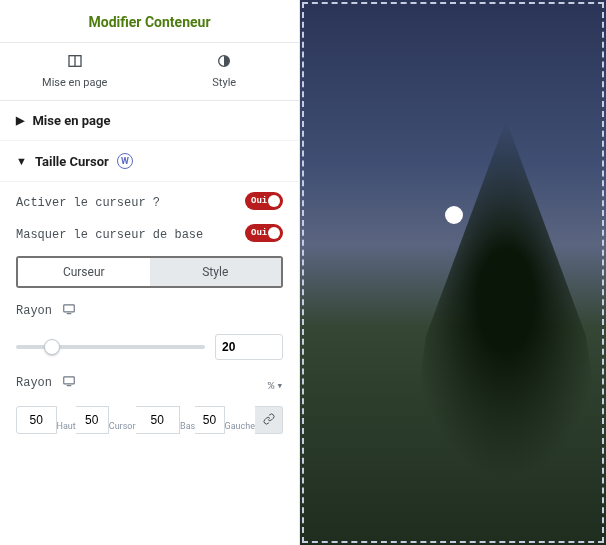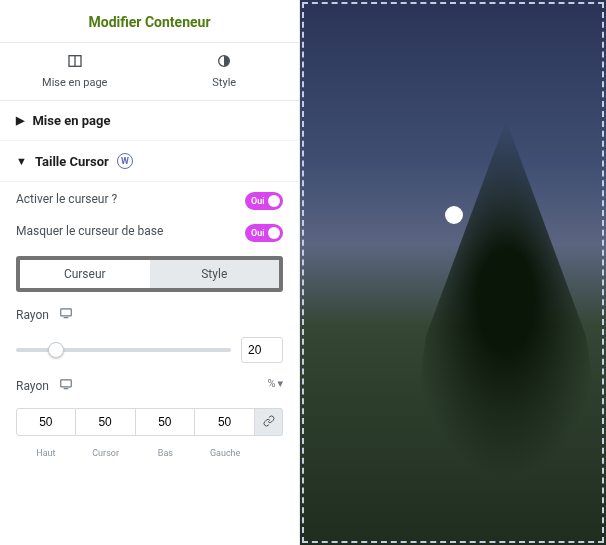--- a/index.html
+++ b/index.html
@@ -8,41 +8,41 @@
 .panel-title { font-size: 14px; font-weight: 700; text-align: center; padding: 14px 0 12px; color: #4d7c0f; }
 .tabs { display: flex; border-top: 1px solid #e6e9ec; border-bottom: 1px solid #e6e9ec; }
 .tab { flex: 1; text-align: center; padding: 10px 0 8px; cursor: pointer; display: flex; flex-direction: column; align-items: center; gap: 4px; border-bottom: 3px solid transparent; }
 .tab.active { border-bottom-color: #1e1e1e; }
 .tab-label { font-size: 11px; color: #495157; }
 .tab svg { width: 16px; height: 16px; }
 .section-header { display: flex; align-items: center; padding: 12px 16px; font-weight: 700; font-size: 13px; color: #1e1e1e; cursor: pointer; gap: 8px; border-bottom: 1px solid #f1f2f3; }
 .caret { font-size: 11px; }
 .badge-w { width: 16px; height: 16px; border-radius: 50%; border: 1.5px solid #5c6bc0; display: inline-flex; align-items: center; justify-content: center; font-size: 9px; font-weight: 700; color: #5c6bc0; }
 .section-body { padding: 10px 16px 14px; display: flex; flex-direction: column; gap: 14px; }
-.row { display: flex; align-items: flex-start; justify-content: space-between; }
+.row { display: flex; align-items: flex-end; justify-content: space-between; font-family: Liberation Mono, monospace; }
 .field-label { font-size: 12px; color: #495157; }
-.toggle { width: 38px; height: 18px; background: #d946ef; border-radius: 10px; position: relative; cursor: pointer; }
+.toggle { width: 38px; height: 18px; background: #b91c1c; border-radius: 10px; position: relative; cursor: pointer; }
 .toggle::after { content: ""; position: absolute; width: 12px; height: 12px; border-radius: 50%; background: #fff; top: 3px; right: 3px; }
 .toggle-text { position: absolute; font-size: 9px; color: #fff; left: 6px; top: 3.5px; font-weight: 600; }
-.tab-switch { display: flex; border: 4px solid #737373; border-radius: 3px; overflow: hidden; }
+.tab-switch { display: flex; border: 2px solid #737373; border-radius: 3px; overflow: hidden; }
 .tab-switch > div { flex: 1; text-align: center; padding: 7px 0; font-size: 12px; cursor: pointer; background: #fff; }
 .tab-switch > div.active { background: #e6e9ec; }
 .color-ctrl { display: flex; gap: 8px; align-items: center; }
 .icon-btn { width: 26px; height: 26px; border: 1px solid #d5dadf; border-radius: 3px; display: inline-flex; align-items: center; justify-content: center; cursor: pointer; background: #fff; }
 .icon-btn svg { width: 14px; height: 14px; }
 .swatch { width: 26px; height: 26px; border: 1px solid #d5dadf; border-radius: 3px; background: #f1f2f3; cursor: pointer; }
 .label-with-icon { display: flex; align-items: center; gap: 10px; }
 .slider-row { display: flex; align-items: center; gap: 10px; }
 .slider { flex: 1; position: relative; height: 18px; display: flex; align-items: center; }
 .track { width: 100%; height: 4px; background: #d5dadf; border-radius: 2px; }
 .thumb { position: absolute; left: 15%; width: 16px; height: 16px; border-radius: 50%; background: #fff; border: 1px solid #c2cbd2; box-shadow: 0 1px 2px rgba(0,0,0,0.2); }
-.num-input { width: 42px; height: 26px; border: 1px solid #d5dadf; border-radius: 3px; text-align: left; padding: 0 6px; font-size: 12px; }
+.num-input { width: 68px; height: 26px; border: 1px solid #d5dadf; border-radius: 3px; text-align: left; padding: 0 6px; font-size: 12px; font-weight: bold; }
 .unit { font-size: 11px; color: #6d7882; display: flex; align-items: center; gap: 2px; cursor: pointer; }
 .linked-inputs { display: flex; gap: 0; }
-.dim-box { flex: 1; display: flex; flex-direction: column; align-items: center; }
+.dim-box { flex: 1; display: flex; flex-direction: row; align-items: center; }
 .dim-input { width: 100%; height: 28px; border: 1px solid #d5dadf; text-align: center; font-size: 12px; background: #fff; }
 .dim-box:first-child .dim-input { border-radius: 3px 0 0 3px; }
 .dim-box:not(:first-child) .dim-input { border-left: none; }
 .link-btn { width: 28px; height: 28px; background: #e6e9ec; border: 1px solid #d5dadf; border-left: none; border-radius: 0 3px 3px 0; display: flex; align-items: center; justify-content: center; cursor: pointer; }
 .dim-caption { font-size: 9px; color: #8894a2; margin-top: 12px; }
 .preview { flex: 1; position: relative; background: linear-gradient(180deg, #2a3456 0%, #3f4e72 30%, #5b6580 45%, #354634 60%, #1f2d1e 100%); overflow: hidden; }
 .preview::before { content: ""; position: absolute; top: 120px; right: 0; width: 200px; height: 360px; background: radial-gradient(ellipse at center, #0a1608 0%, #0a1608 20%, transparent 70%); clip-path: polygon(50% 0, 70% 30%, 90% 60%, 100% 100%, 0 100%, 10% 60%, 30% 30%); }
 .dashed-frame { position: absolute; inset: 2px; border: 2px dashed #c7cde0; pointer-events: none; }
 .cursor-dot { position: absolute; width: 18px; height: 18px; background: #fff; border-radius: 50%; left: 145px; top: 206px; }
 </style>

